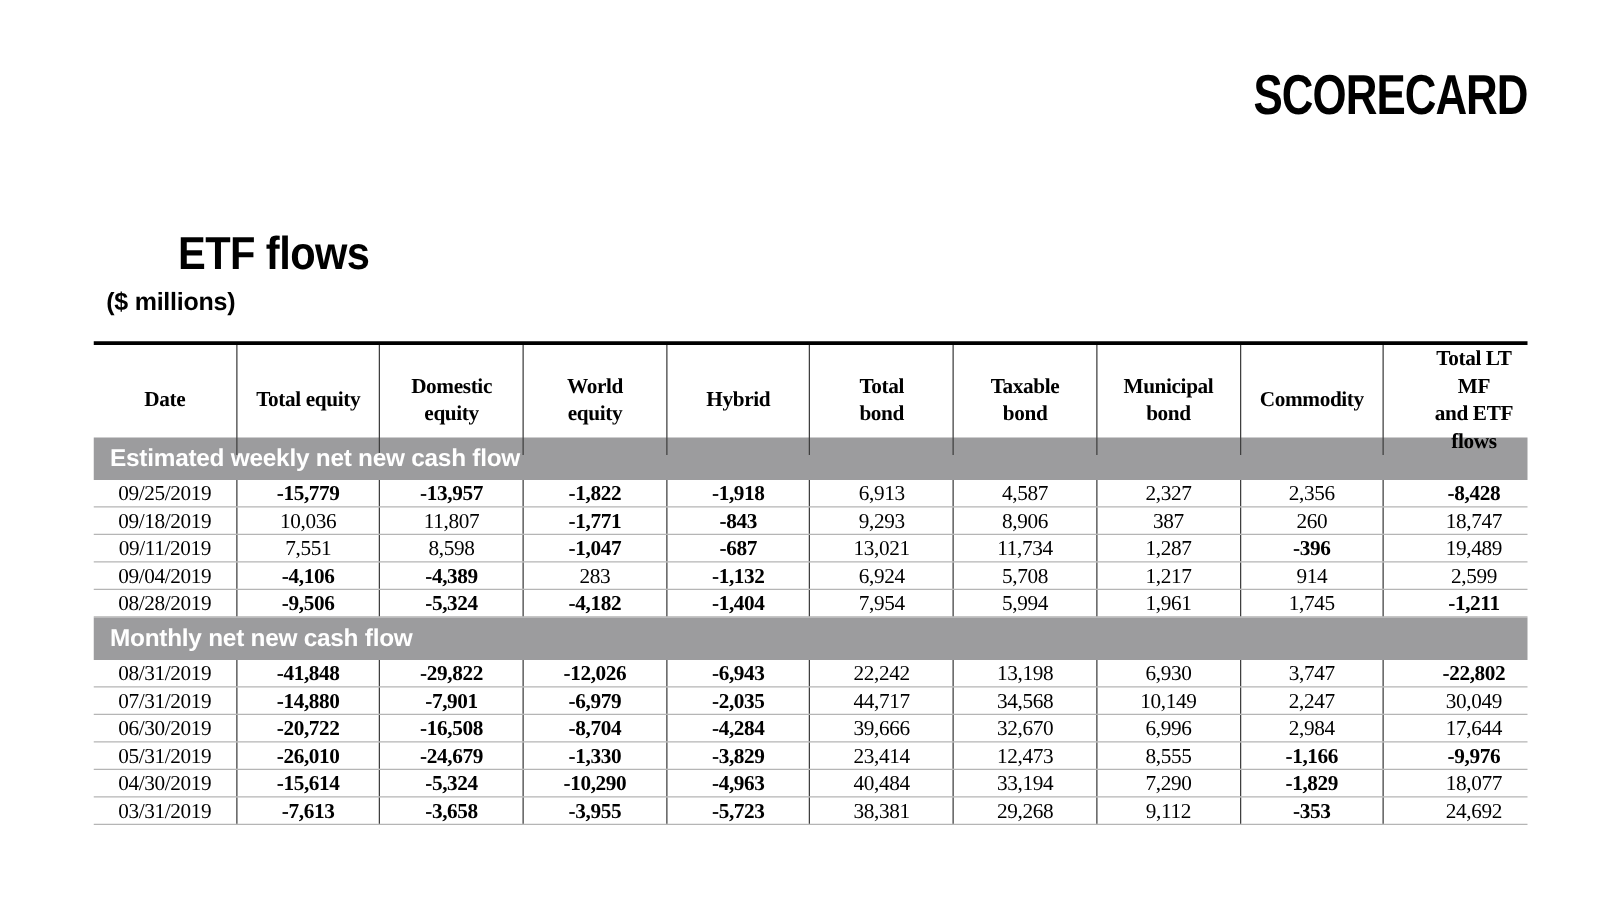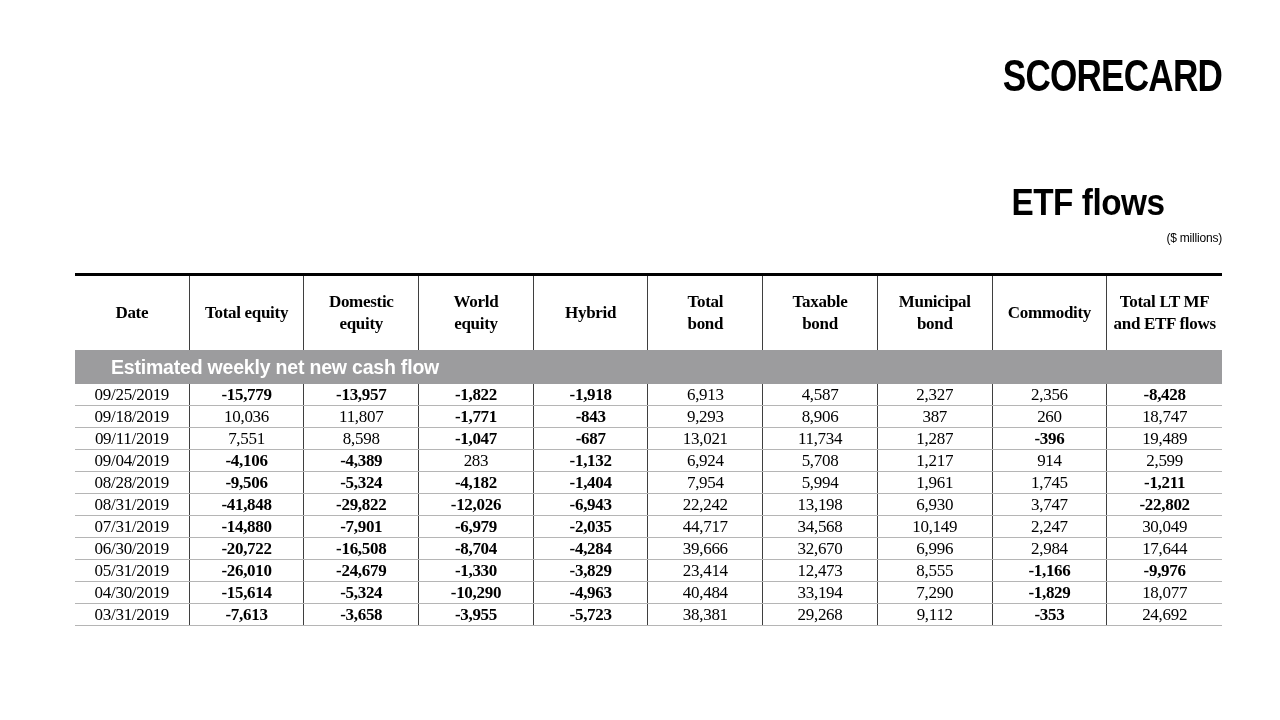--- a/index.html
+++ b/index.html
@@ -25,49 +25,50 @@
     font-size: 45px;
     font-weight: 700;
     letter-spacing: -1px;
     transform: scaleX(0.78);
     transform-origin: 100% 50%;
     white-space: nowrap;
   }
   .title-block {
     position: absolute;
     top: 182px;
-    left: 75px;
+    left: 85px;
     width: 1147px;
-    text-align: right;
+    text-align: left;
   }
   .title {
     font-size: 37px;
     font-weight: 700;
     letter-spacing: -0.5px;
     transform: scaleX(0.9);
   }
   .subtitle {
-    font-size: 12px;
+    font-size: 20px;
     margin-top: 7px;
     letter-spacing: -0.2px;
+    font-weight: bold;
   }
   .table {
     position: absolute;
     left: 75px;
     top: 273px;
     width: 1147px;
     border-top: 3px solid #000;
   }
   .grid-row {
     display: grid;
     grid-template-columns: repeat(10, 1fr);
     font-family: Liberation Serif, serif;
   }
   .cell { border-right: 1px solid var(--rule-dark); min-width: 0; }
-  .grid-row .cell:last-child { border-right: none; }
+  .grid-row .cell:last-child { border-right: none; margin-left: 29px; }
   .header-row { height: 74px; }
   .th {
     display: flex;
     flex-direction: column;
     justify-content: center;
     align-items: center;
     font-weight: 700;
     font-size: 17px;
     line-height: 1.3;
     letter-spacing: -0.3px;
@@ -75,21 +76,21 @@
   }
   .band {
     height: 34px;
     background: var(--band);
     color: #ffffff;
     font-weight: 700;
     font-size: 19.5px;
     letter-spacing: -0.2px;
     display: flex;
     align-items: center;
-    padding-left: 36px;
+    padding-left: 13px;
     box-sizing: border-box;
   }
   .data-row {
     height: 22px;
     border-bottom: 1px solid var(--rule-light);
     box-sizing: border-box;
   }
   .data-row .cell {
     display: flex;
     align-items: center;
@@ -208,20 +209,23 @@
         <div class="cell val-cell neg">-9,506</div>
         <div class="cell val-cell neg">-5,324</div>
         <div class="cell val-cell neg">-4,182</div>
         <div class="cell val-cell neg">-1,404</div>
         <div class="cell val-cell">7,954</div>
         <div class="cell val-cell">5,994</div>
         <div class="cell val-cell">1,961</div>
         <div class="cell val-cell">1,745</div>
         <div class="cell val-cell neg">-1,211</div>
       </div>
+      <div class="band">
+        <div class="band-label">Monthly net new cash flow</div>
+      </div>
       <div class="grid-row data-row">
         <div class="cell date-cell">08/31/2019</div>
         <div class="cell val-cell neg">-41,848</div>
         <div class="cell val-cell neg">-29,822</div>
         <div class="cell val-cell neg">-12,026</div>
         <div class="cell val-cell neg">-6,943</div>
         <div class="cell val-cell">22,242</div>
         <div class="cell val-cell">13,198</div>
         <div class="cell val-cell">6,930</div>
         <div class="cell val-cell">3,747</div>

